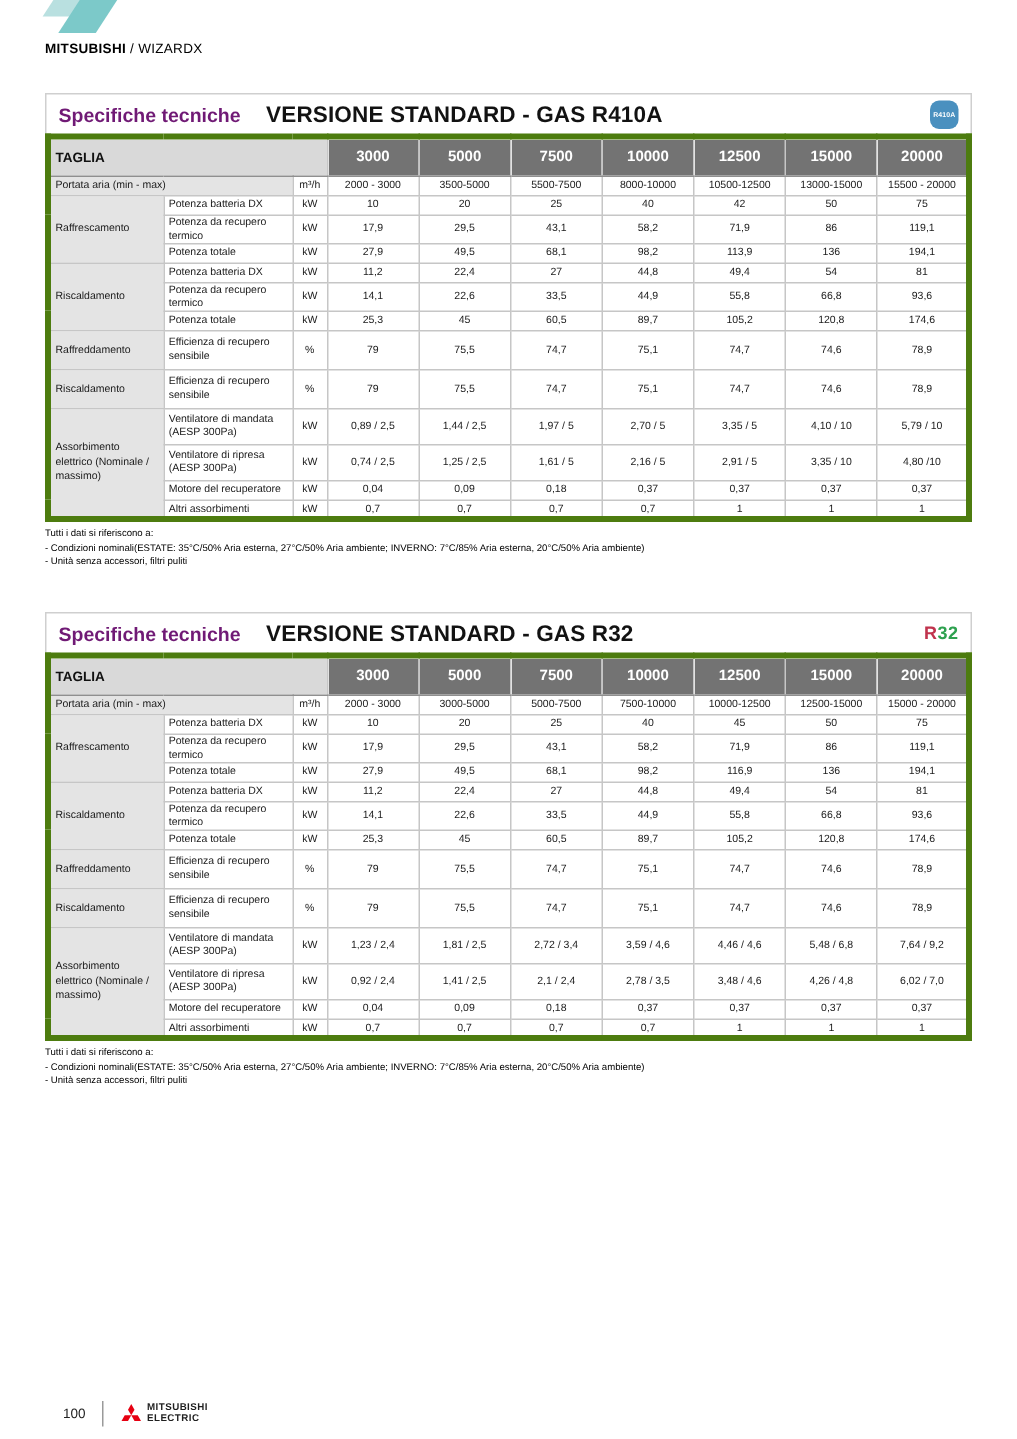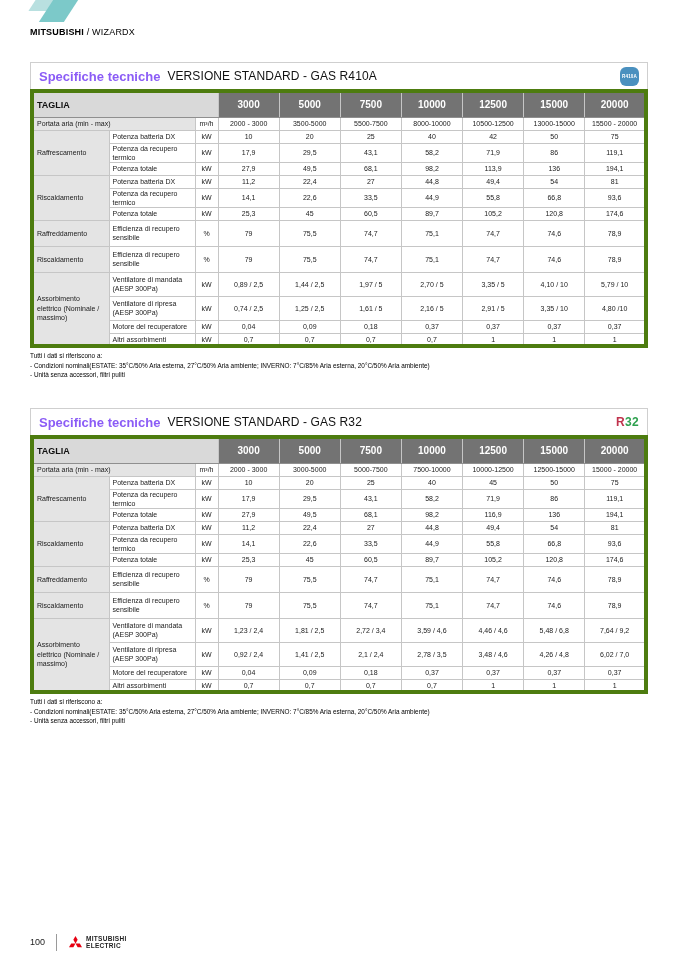--- a/index.html
+++ b/index.html
@@ -11,22 +11,22 @@
   .brand-shape { position:absolute; left:46px; top:0; width:25px; height:22px; background:#7cc9c9; transform:skewX(-33deg); }
   .breadcrumb { position:absolute; left:30px; top:27px; font-size:9px; color:#000; letter-spacing:.2px; }
   .breadcrumb .bold { font-weight:bold; }
 
   
   .table-block { position:absolute; left:30px; width:618px; }
   #table-block-0 { top:62px; }
   #table-block-1 { top:408px; }
 
   .title-bar { height:27px; border:1px solid #cfcfcf; border-bottom:none; background:#fff; display:flex; align-items:center; padding:0 8px; }
-  .title-main { color:#8b5cf6; font-weight:bold; font-size:13px; margin-right:7px; white-space:nowrap; }
-  .title-sub { font-size:12px; font-weight:normal; color:#121212; letter-spacing:.1px; white-space:nowrap; }
+  .title-main { color:#701a75; font-weight:bold; font-size:13px; margin-right:17px; white-space:nowrap; }
+  .title-sub { font-size:15px; font-weight:bold; color:#121212; letter-spacing:.1px; white-space:nowrap; }
   .badge-r410a { margin-left:auto; width:19px; height:19px; background:#4a90bf; border-radius:6px; color:#fff; font-size:4.6px; font-weight:bold; display:flex; align-items:center; justify-content:center; letter-spacing:.1px; }
   .badge-r32 { margin-left:auto; font-size:12px; font-weight:bold; letter-spacing:.3px; }
   .badge-r32 .r32-r { color:#c0334d; }
   .badge-r32 .r32-num { color:#2ea14f; }
 
   table.spec { width:618px; border-collapse:collapse; table-layout:fixed; font-size:7px; color:#1a1a1a; border:4px solid #4d7c0f; }
   table.spec th, table.spec td { border:1px solid #c6c6c6; padding:0 3px; overflow:hidden; }
   table.spec thead th { border-bottom:1px solid #8f8f8f; }
   th.taglia { background:#d9d9d9; text-align:left; font-size:9px; font-weight:bold; padding-left:7px; height:26px; color:#111; }
   th.size { background:#737373; color:#fff; font-size:10px; font-weight:bold; text-align:center; }
@@ -35,21 +35,21 @@
   td.rlabel { text-align:left; padding-left:4px; line-height:1.3; }
   td.unit, td.val { text-align:center; }
   tr.r-normal { height:13px; }
   tr.r-tall { height:24px; }
   tr.r-xtall { height:26px; }
   tr.gstart td { border-top:1px solid #8f8f8f; }
 
   .footnotes { margin-top:3px; font-size:6.4px; line-height:1.45; color:#000; }
 
   
-  .page-footer { position:absolute; left:30px; top:931px; display:flex; align-items:center; height:22px; }
+  .page-footer { position:absolute; left:42px; top:931px; display:flex; align-items:center; height:22px; }
   .page-num { font-size:9px; color:#222; margin-right:11px; }
   .footer-divider { width:1px; height:17px; background:#9a9a9a; margin-right:11px; }
   .me-logo { display:flex; align-items:center; }
   .me-mark { margin-right:3px; }
   .me-text { font-size:6.5px; font-weight:bold; line-height:1.08; letter-spacing:.3px; color:#1f1f1f; }
 </style>
 </head>
 <body>
 
 <div class="brand-shape-light"></div>

